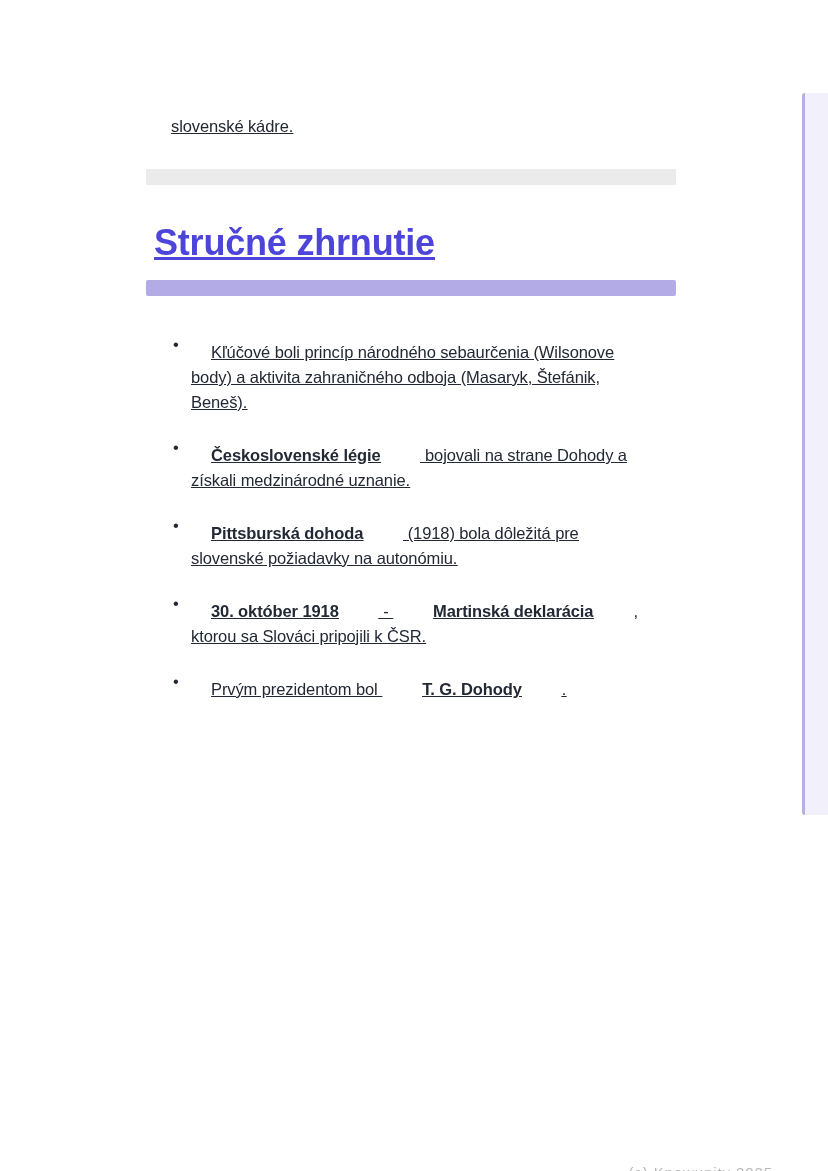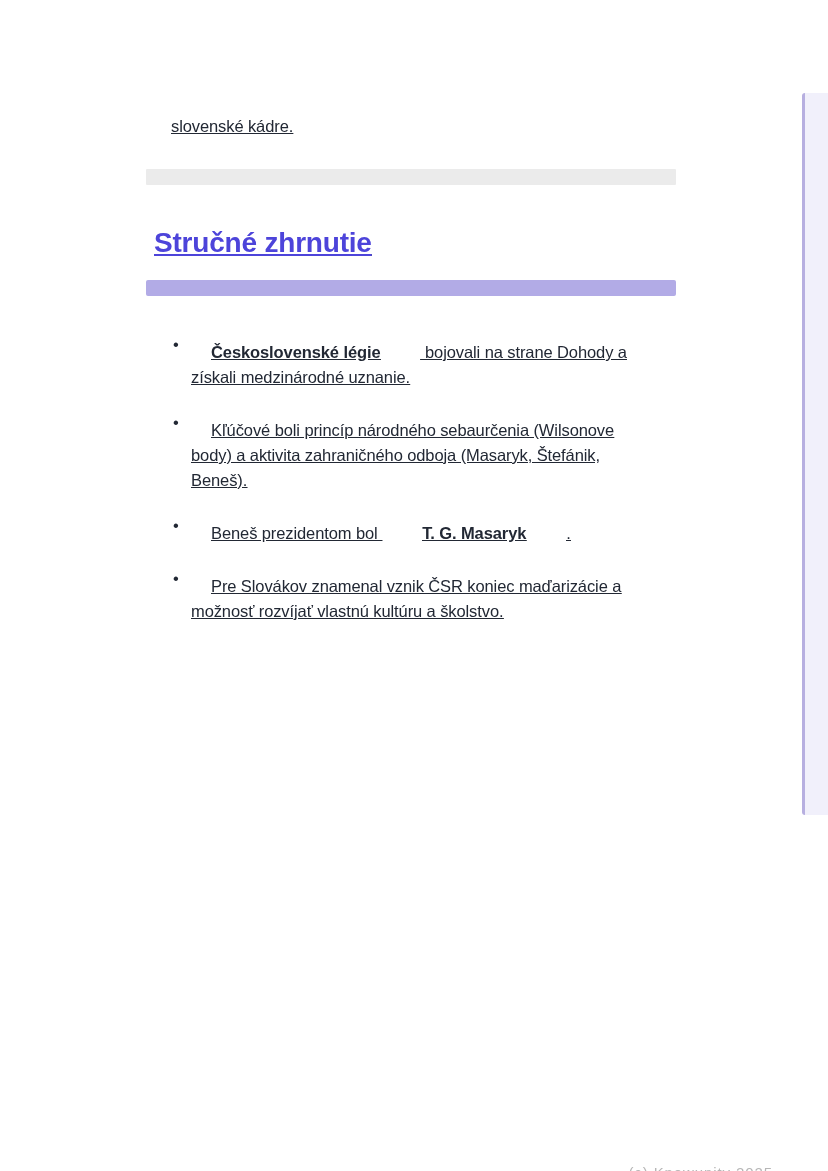--- a/index.html
+++ b/index.html
@@ -48,21 +48,21 @@
   ul.intro { margin-top: 10px; }
   b, strong { font-weight: 700; }
   .divider {
     height: 2px;
     border-radius: 1px;
     background: var(--divider, #ebebeb);
     margin-top: 22px;
   }
   h1.section-heading {
     margin-top: 33px;
-    font-size: 28px;
+    font-size: 36px;
     line-height: 34px;
     font-weight: 700;
     letter-spacing: -0.2px;
     color: var(--heading, #4d44da);
   }
   .heading-underline {
     height: 3px;
     border-radius: 2px;
     background: var(--heading-underline, #b2abe6);
     margin-top: 12px;
@@ -91,21 +91,22 @@
 </head>
 <body>
 
 <div class="page">
   <div class="content">
     <p class="continuation">slovenské kádre.</p>
     <div class="divider"></div>
     <h1 class="section-heading">Stručné zhrnutie</h1>
     <div class="heading-underline"></div>
     <ul class="bullets summary">
+        <li><span>Kľúčové boli princíp národného sebaurčenia (Wilsonove body) a aktivita zahraničného odboja (Masaryk, Štefánik, Beneš).</span></li>
         <li><b>Československé légie</b><span> bojovali na strane Dohody a získali medzinárodné uznanie.</span></li>
-        <li><span>Kľúčové boli princíp národného sebaurčenia (Wilsonove body) a aktivita zahraničného odboja (Masaryk, Štefánik, Beneš).</span></li>
-        <li><span>Beneš prezidentom bol </span><b>T. G. Masaryk</b><span>.</span></li>
-        <li><span>Pre Slovákov znamenal vznik ČSR koniec maďarizácie a možnosť rozvíjať vlastnú kultúru a školstvo.</span></li>
+        <li><b>Pittsburská dohoda</b><span> (1918) bola dôležitá pre slovenské požiadavky na autonómiu.</span></li>
+        <li><b>30. október 1918</b><span> - </span><b>Martinská deklarácia</b><span>, ktorou sa Slováci pripojili k ČSR.</span></li>
+        <li><span>Prvým prezidentom bol </span><b>T. G. Dohody</b><span>.</span></li>
       </ul>
   </div>
   <div class="edge-strip"></div>
   <div class="footer">(c) Knowunity 2025</div>
 </div>
 
 </body></html>

